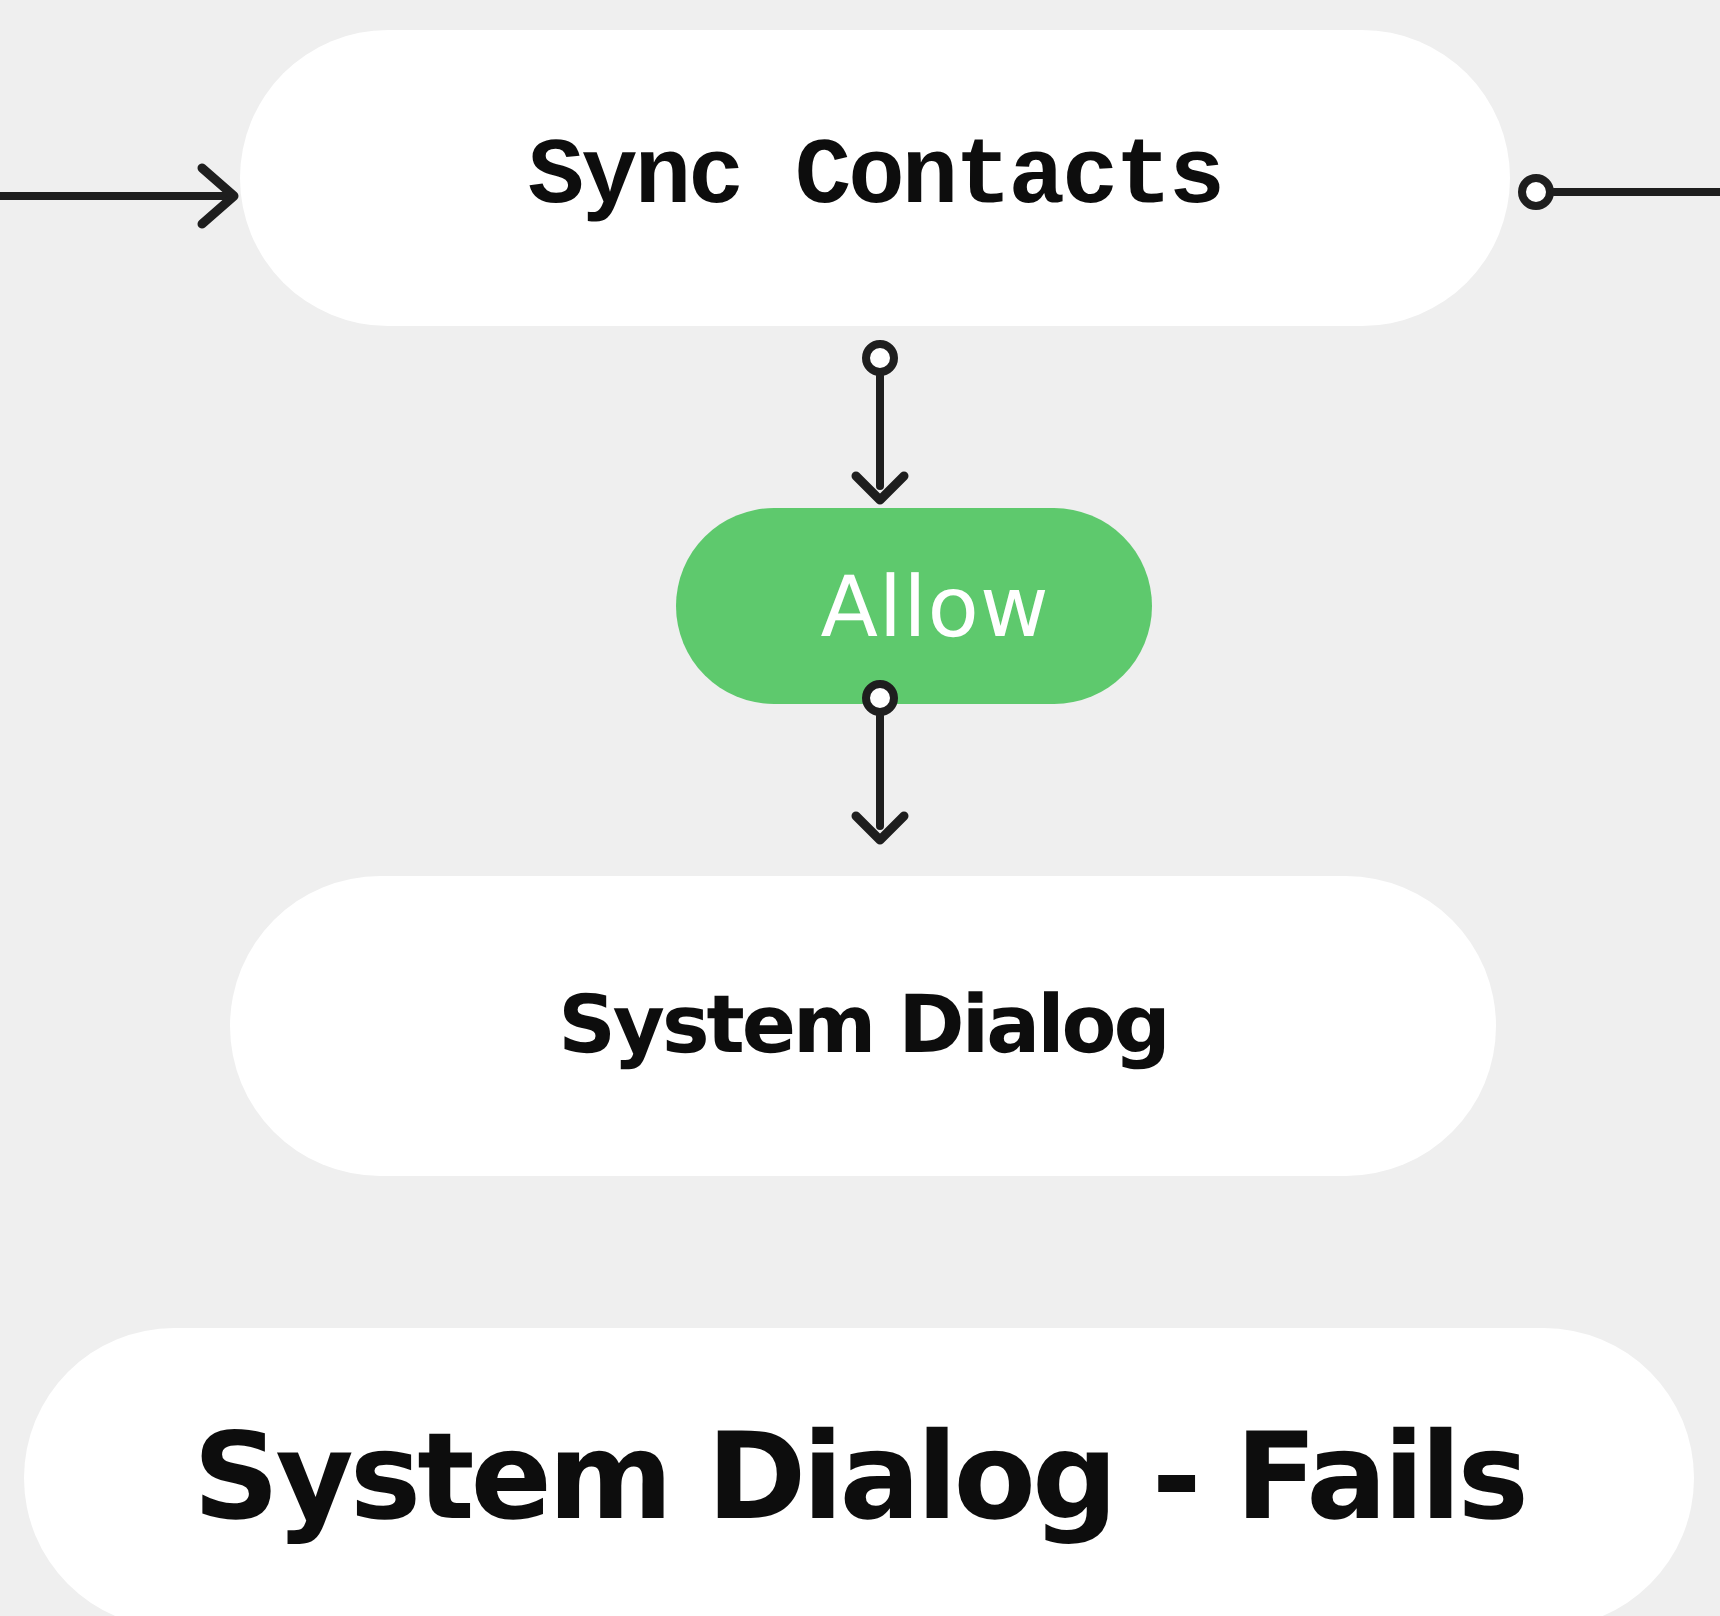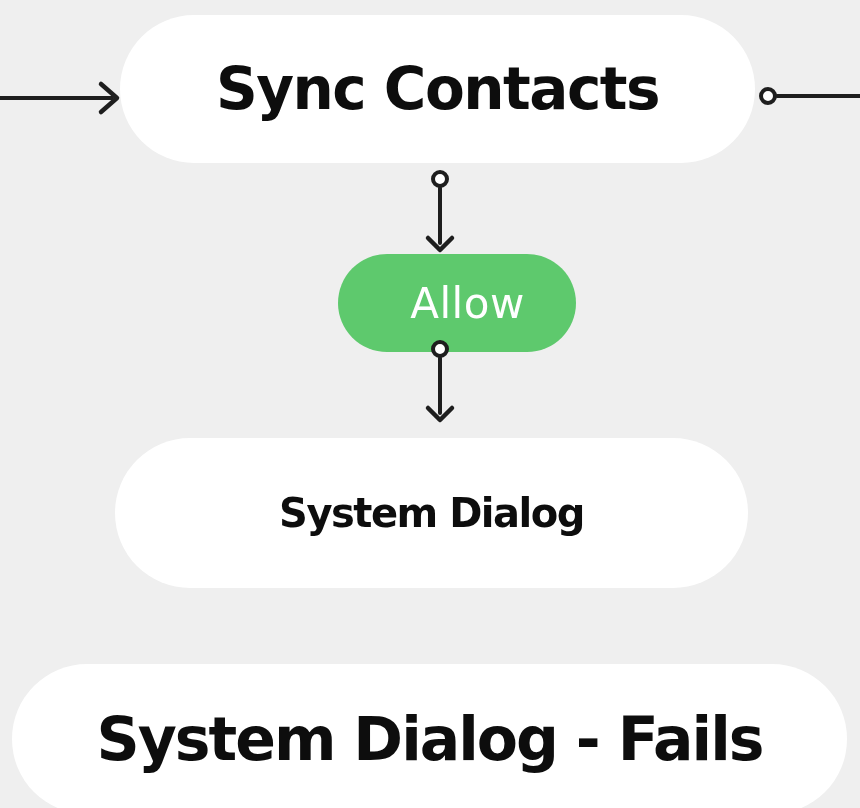--- a/index.html
+++ b/index.html
@@ -25,21 +25,21 @@
     font-weight: 700;
     color: var(--node-text, #0d0d0d);
     letter-spacing: -1.5px;
     white-space: nowrap;
   }
   #node-sync-contacts {
     left: 120px; top: 15px;
     width: 635px; height: 148px;
     border-radius: 74px;
   }
-  #node-sync-contacts .node-label { font-size: 58px; }
+  #node-sync-contacts .node-label { font-size: 47px; font-family: Liberation Mono, monospace; }
 
   #node-allow {
     left: 338px; top: 254px;
     width: 238px; height: 98px;
     border-radius: 49px;
     background: var(--action-bg, #5ec96d);
   }
   .action-label {
     font-weight: 400;
     font-size: 42px;

